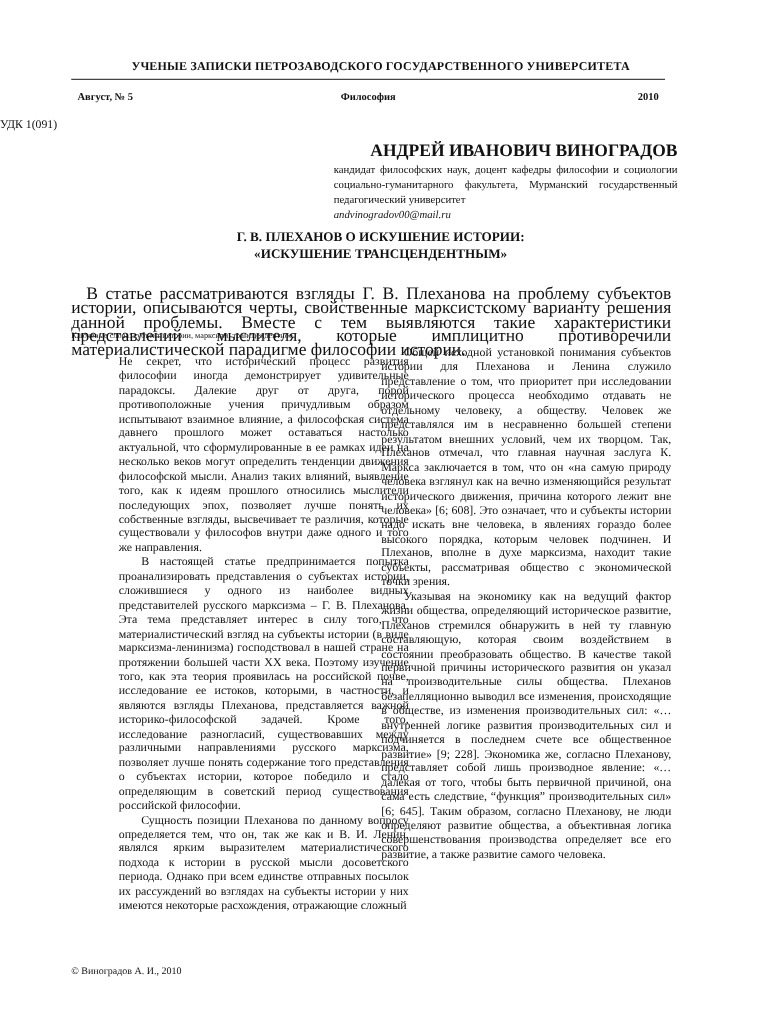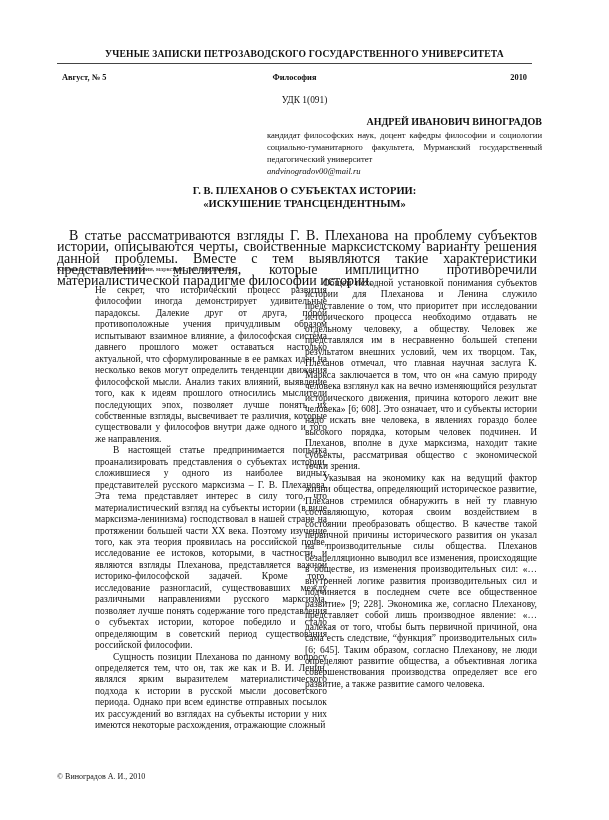--- a/index.html
+++ b/index.html
@@ -6,23 +6,23 @@
   body { width: 609px; height: 820px; position: relative; overflow: hidden;
          font-family: "Liberation Serif", serif; color: #111; }
   .journal-title { position: absolute; left: 0; width: 609px; top: 48px; text-align: center;
                    font-weight: bold; font-size: 9.6px; letter-spacing: 0.15px; }
   .rule { position: absolute; left: 57px; width: 475px; top: 63px; height: 0; border-top: 1.6px solid #444; }
   .meta-row { position: absolute; top: 73px; left: 62px; width: 465px; font-weight: bold; font-size: 8.4px; }
   .meta-row span { position: absolute; top: 0; }
   .meta-left { left: 0; font-family: Liberation Serif, serif; }
   .meta-center { left: 0; width: 465px; text-align: center; }
   .meta-right { right: 0; text-align: right; }
-  .udk { position: absolute; top: 95px; left: 0; width: 609px; text-align: center; font-size: 9.4px; }
+  .udk { position: absolute; top: 95px; left: 0; width: 609px; text-align: left; font-size: 9.4px; }
   .author-block { position: absolute; left: 267px; width: 275px; top: 116px; font-size: 8.6px; line-height: 12px; }
-  .author-name { text-align: right; font-weight: bold; font-size: 10px; margin-bottom: 1px; }
+  .author-name { text-align: right; font-weight: bold; font-size: 14px; margin-bottom: 1px; }
   .author-aff { text-align: justify; }
   .author-email { font-style: italic; }
   .article-title { position: absolute; top: 184px; left: 0; width: 609px; text-align: center;
                    font-weight: bold; font-size: 10.5px; line-height: 13px; }
   .abstract { position: absolute; top: 230px; left: 57px; width: 480px; font-size: 14px; line-height: 11.3px;
               text-align: justify; text-indent: 12px; }
   .keywords { position: absolute; top: 265px; left: 57px; width: 480px; font-size: 6.6px; }
   .col { position: absolute; top: 285px; width: 232px; font-size: 9.5px; line-height: 11.45px; text-align: justify; }
   .col-left { left: 57px; margin-left: 38px; }
   .col-right { left: 305px; top: 278px; }
@@ -42,21 +42,21 @@
 </div>
 <div class="udk">УДК 1(091)</div>
 
 <div class="author-block">
   <div class="author-name">АНДРЕЙ ИВАНОВИЧ ВИНОГРАДОВ</div>
   <div class="author-aff">кандидат философских наук, доцент кафедры философии и социологии социально-гуманитарного факультета, Мурманский государственный педагогический университет</div>
   <div class="author-email">andvinogradov00@mail.ru</div>
 </div>
 
 <div class="article-title">
-  <div>Г. В. ПЛЕХАНОВ О СУБЪЕКТАХ ИСТОРИИ:</div>
+  <div>Г. В. ПЛЕХАНОВ О ИСКУШЕНИЕ ИСТОРИИ:</div>
   <div>«ИСКУШЕНИЕ ТРАНСЦЕНДЕНТНЫМ»</div>
 </div>
 
 <div class="abstract">В статье рассматриваются взгляды Г. В. Плеханова на проблему субъектов истории, описываются черты, свойственные марксистскому варианту решения данной проблемы. Вместе с тем выявляются такие характеристики представлений мыслителя, которые имплицитно противоречили материалистической парадигме философии истории.</div>
 <div class="keywords">Ключевые слова: субъект истории, марксизм, трансцендентное</div>
 
 <div class="col col-left">
   <p class="noindent">Не секрет, что исторический процесс развития философии иногда демонстрирует удивительные парадоксы. Далекие друг от друга, порой противоположные учения причудливым образом испытывают взаимное влияние, а философская система давнего прошлого может оставаться настолько актуальной, что сформулированные в ее рамках идеи на несколько веков могут определить тенденции движения философской мысли. Анализ таких влияний, выявление того, как к идеям прошлого относились мыслители последующих эпох, позволяет лучше понять их собственные взгляды, высвечивает те различия, которые существовали у философов внутри даже одного и того же направления.</p>
   <p>В настоящей статье предпринимается попытка проанализировать представления о субъектах истории, сложившиеся у одного из наиболее видных представителей русского марксизма – Г. В. Плеханова. Эта тема представляет интерес в силу того, что материалистический взгляд на субъекты истории (в виде марксизма-ленинизма) господствовал в нашей стране на протяжении большей части XX века. Поэтому изучение того, как эта теория проявилась на российской почве, исследование ее истоков, которыми, в частности, и являются взгляды Плеханова, представляется важной историко-философской задачей. Кроме того, исследование разногласий, существовавших между различными направлениями русского марксизма, позволяет лучше понять содержание того представления о субъектах истории, которое победило и стало определяющим в советский период существования российской философии.</p>
   <p>Сущность позиции Плеханова по данному вопросу определяется тем, что он, так же как и В. И. Ленин, являлся ярким выразителем материалистического подхода к истории в русской мысли досоветского периода. Однако при всем единстве отправных посылок их рассуждений во взглядах на субъекты истории у них имеются некоторые расхождения, отражающие сложный</p>

